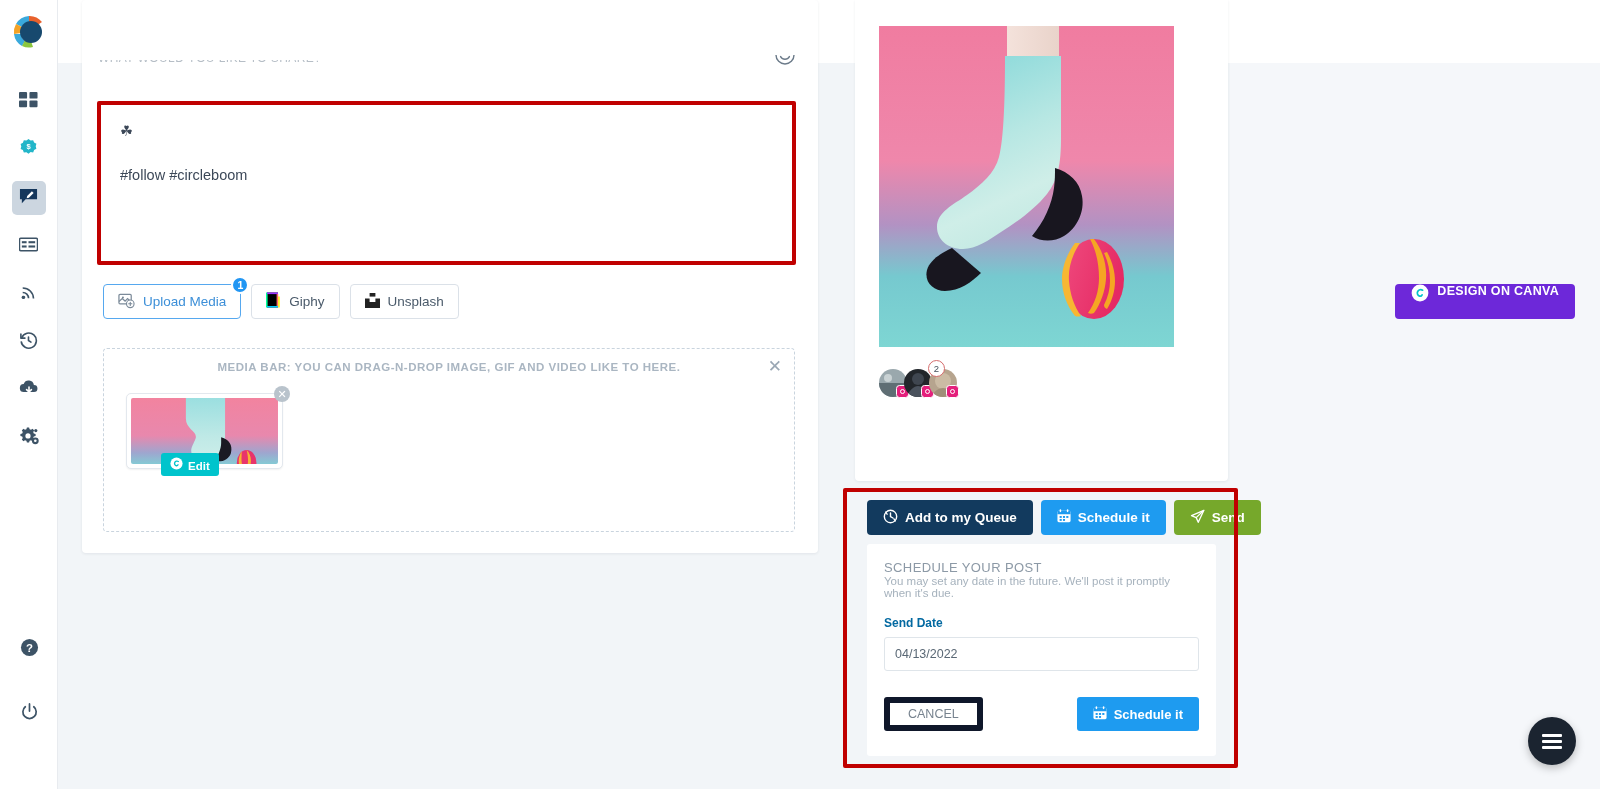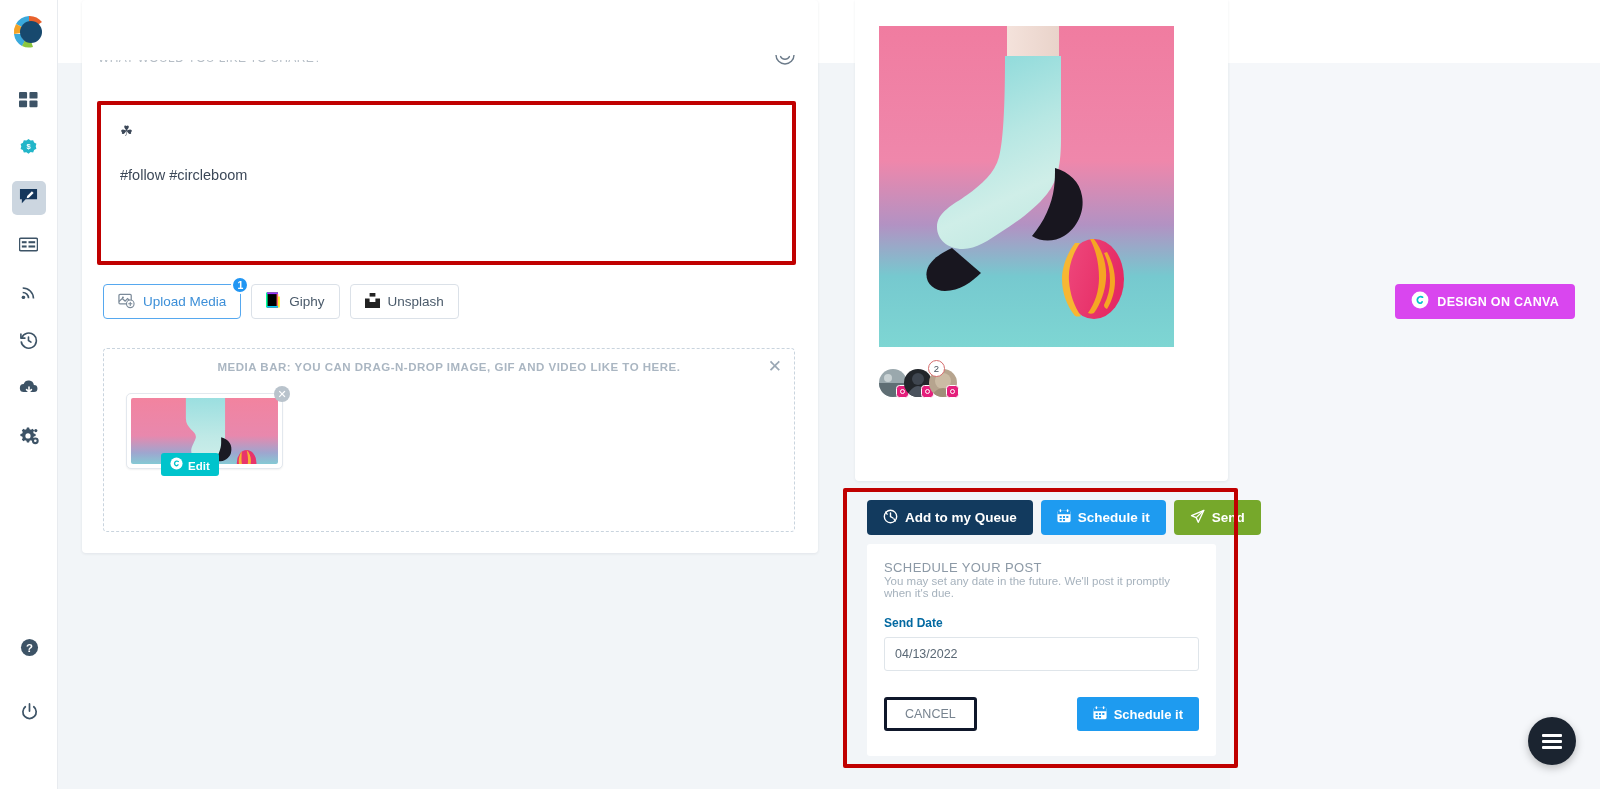--- a/index.html
+++ b/index.html
@@ -89,22 +89,22 @@
   .mbtn.primary { border-color: #56a8ef; color: #3c8fd8; }
   .badge-count {
     position: absolute; top: -9px; right: -9px;
     width: 18px; height: 18px; border-radius: 50%;
     background: #2196f3; color: #fff; font-size: 10.5px; font-weight: bold;
     display: flex; align-items: center; justify-content: center;
     border: 2px solid #fff;
   }
   .canva-btn {
     position: absolute; right: 25px; top: 284px; height: 35px;
-    display: flex; align-items: center; gap: 8px; padding: 0 16px;
-    background: #d946ef; color: #fff; border-radius: 4px;
+    display: flex; align-items: flex-start; gap: 8px; padding: 0 16px;
+    background: #6d28d9; color: #fff; border-radius: 4px;
     font-size: 12.5px; font-weight: bold; letter-spacing: .3px; cursor: pointer; z-index: 12;
   }
 
   
   .media-bar {
     position: absolute; left: 103px; top: 348px; width: 692px; height: 184px;
     border: 1px dashed #c9d4de; border-radius: 4px; background: #fff; z-index: 11;
   }
   .media-bar-title {
     position: absolute; top: 12px; left: 0; width: 100%; text-align: center;
@@ -184,21 +184,21 @@
   .field-row { display: flex; gap: 16px; margin-top: 17px; }
   .field { flex: 1; }
   .field label { display: block; font-size: 12px; font-weight: bold; color: #0369a1; margin-bottom: 7px; }
   .field input {
     width: 100%; height: 34px; border: 1px solid #dfe5ea; border-radius: 3px;
     padding: 0 10px; font-size: 12.5px; color: #5a6875;
     font-family: "Liberation Sans", sans-serif; background: #fff;
   }
   .sched-footer { display: flex; justify-content: space-between; align-items: center; margin-top: 26px; }
   .cancel-btn {
-    height: 34px; padding: 0 18px; border: 3px solid #0f172a; border-radius: 3px;
+    height: 34px; padding: 0 18px; border: 6px solid #0f172a; border-radius: 3px;
     background: #fff; color: #77838f; font-size: 12.5px; cursor: pointer;
     display: flex; align-items: center;
   }
   .sched-btn {
     height: 34px; padding: 0 16px; border-radius: 3px; background: #1e9bf0; color: #fff;
     font-size: 13px; font-weight: bold; display: flex; align-items: center; gap: 7px; cursor: pointer;
   }
 
   
   .fab {

